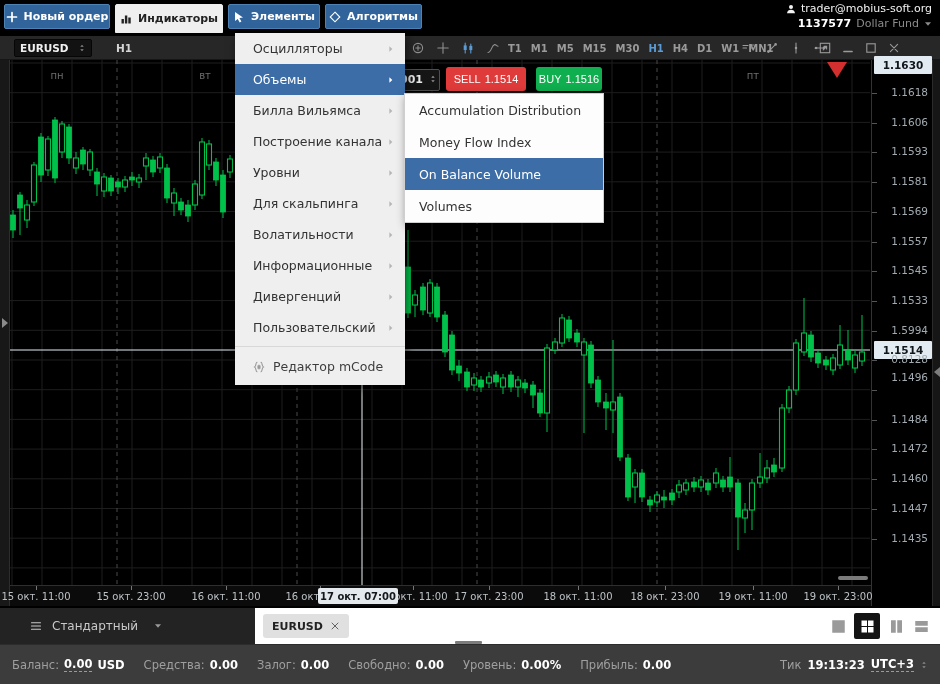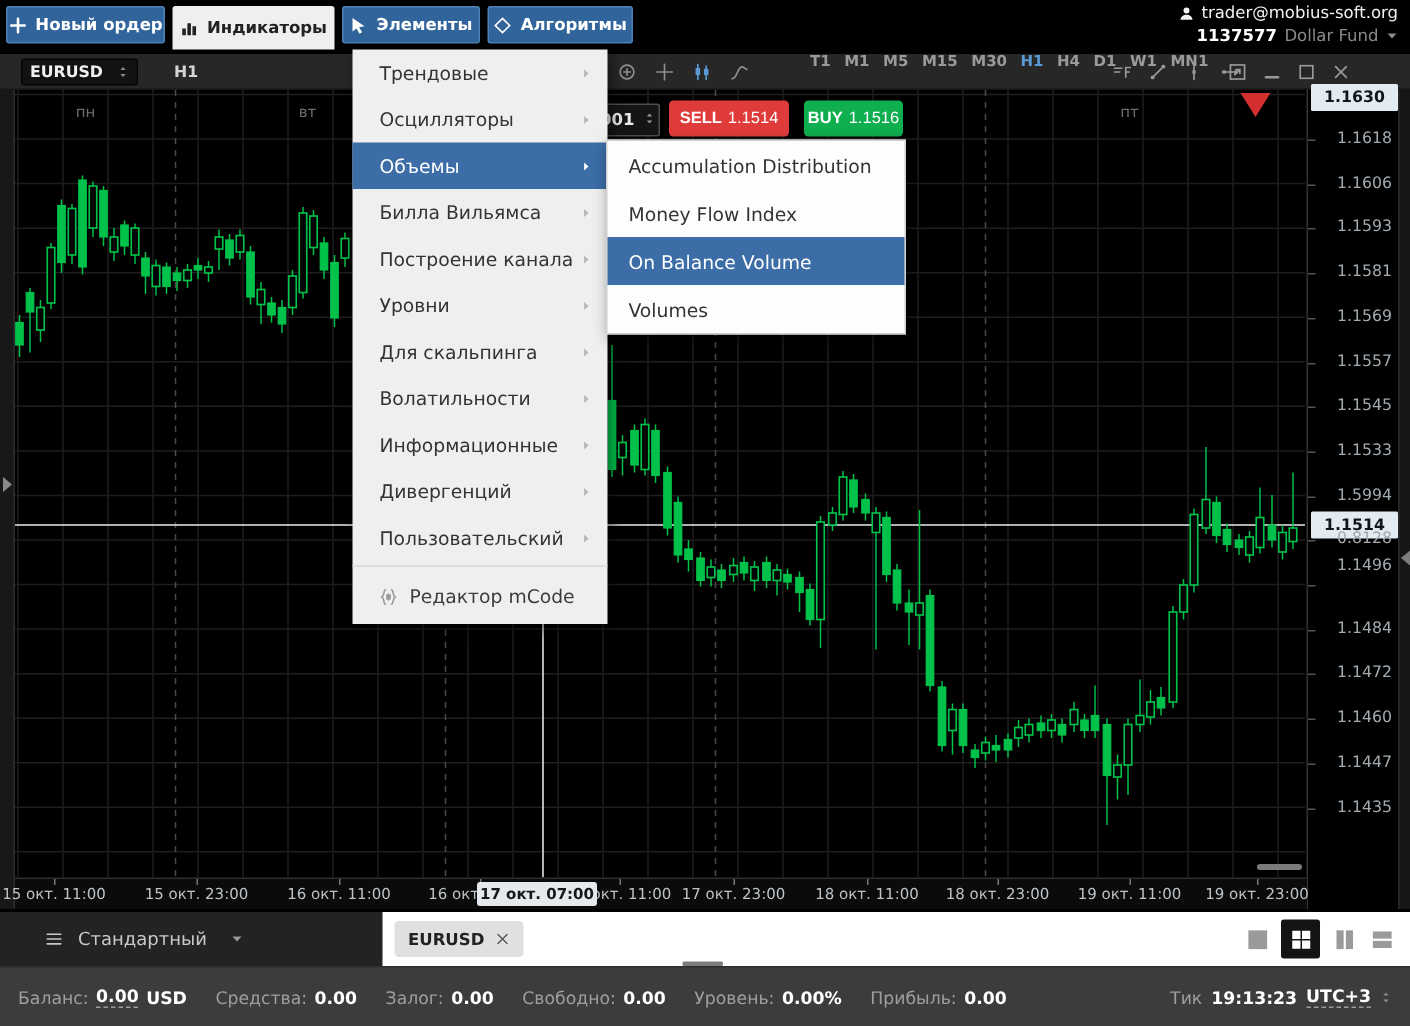--- a/index.html
+++ b/index.html
@@ -29,21 +29,21 @@
   #chart-window{position:absolute;left:0;top:36px;width:940px;height:570px;background:#000}
   #titlebar{position:absolute;left:0;top:0;width:940px;height:24px;background:#272727;
             border-bottom:1px solid #161616;box-sizing:border-box}
   .symbox{position:absolute;left:14px;top:3px;width:78px;height:18px;background:#121212;
           border:1px solid #060606;border-radius:2px;color:#f0f0f0;font-size:10.5px;font-weight:bold;
           display:flex;align-items:center;justify-content:space-between;padding:0 5px;box-sizing:border-box}
   .symbox .sm{color:#8d8d8d}
   .tflabel{position:absolute;left:116px;top:6px;font-size:10.5px;font-weight:bold;color:#d5d5d5}
   .tbicons{position:absolute;left:412px;top:0;height:24px;display:flex;align-items:center;gap:13px;color:#8f8f8f}
   .tbicons .blue{color:#5b9bd5}
-  .tfrow{position:absolute;left:540px;top:0;height:24px;display:flex;gap:9px;
+  .tfrow{position:absolute;left:508px;top:0;height:24px;display:flex;align-items:center;gap:9px;
          font-size:10px;color:#9a9a9a;font-weight:bold}
   .tf.active{color:#5b9bd5}
   .toolrow{position:absolute;left:742px;top:0;height:24px;display:flex;align-items:center;gap:12px;color:#9a9a9a}
   .winrow{position:absolute;right:40px;top:0;height:24px;display:flex;align-items:center;gap:11px;color:#9a9a9a}
   .tbi{display:flex}
 
   #chart-area{position:absolute;left:0;top:24px;width:940px;height:546px;background:#000}
   #left-strip{position:absolute;left:0;top:0;width:10px;height:546px;background:#181818;
               border-right:1px solid #2d2d2d;box-sizing:border-box;z-index:2}
   #left-strip .tri{position:absolute;left:2px;top:258px;width:0;height:0;
@@ -80,21 +80,21 @@
                  color:#14181c;font-size:10px;font-weight:bold;display:flex;align-items:center;justify-content:center;z-index:2}
 
   
   #vol-wrap{position:absolute;left:360px;top:8px;width:80px;height:22px;z-index:5}
   #vol-wrap input{width:100%;height:100%;background:#151515;border:1px solid #4f4f4f;border-radius:2px;
                   color:#e8e8e8;font-size:11px;font-weight:bold;text-align:right;padding:0 16px 0 4px;
                   box-sizing:border-box;font-family:inherit}
   #vol-wrap .spin{position:absolute;right:3px;top:7px;color:#9a9a9a}
   .trade-btn{position:absolute;top:7px;height:24px;border-radius:3px;color:#fff;font-size:11px;
              display:flex;gap:4px;align-items:center;justify-content:center;z-index:5;border:none}
-  .trade-btn b{font-weight:bold}
+  .trade-btn b{font-weight:normal}
   #sell-btn{left:446px;width:80px;background:var(--sell)}
   #buy-btn{left:536px;width:66px;background:var(--buy)}
 
   
   #ind-menu{position:absolute;left:235px;top:33px;width:170px;background:#efefef;z-index:50;
             box-shadow:2px 3px 9px rgba(0,0,0,.5);padding-bottom:2px}
   .menu-item{height:31px;display:flex;align-items:center;padding:0 10px 0 18px;font-size:12.5px;color:#333}
   .menu-item .mi-label{flex:1}
   .mi-caret{color:#b5b5b5;display:flex}
   .menu-item.active{background:var(--accent);color:#fff}
@@ -627,28 +627,20 @@
     </button>
     <button class="trade-btn" id="buy-btn">
       <b>BUY</b>
       <span>1.1516</span>
     </button>
   </div>
 </div>
 
 <div id="ind-menu">
     <div class="menu-item">
-      <span class="mi-label">Трендовые</span>
-      <span class="mi-caret sm">
-        <svg class="ic" viewBox="0 0 12 12">
-          <path d="M3.6 2l4.4 4-4.4 4z"></path>
-        </svg>
-      </span>
-    </div>
-    <div class="menu-item">
       <span class="mi-label">Осцилляторы</span>
       <span class="mi-caret sm">
         <svg class="ic" viewBox="0 0 12 12">
           <path d="M3.6 2l4.4 4-4.4 4z"></path>
         </svg>
       </span>
     </div>
     <div class="menu-item active">
       <span class="mi-label">Объемы</span>
       <span class="mi-caret sm">

